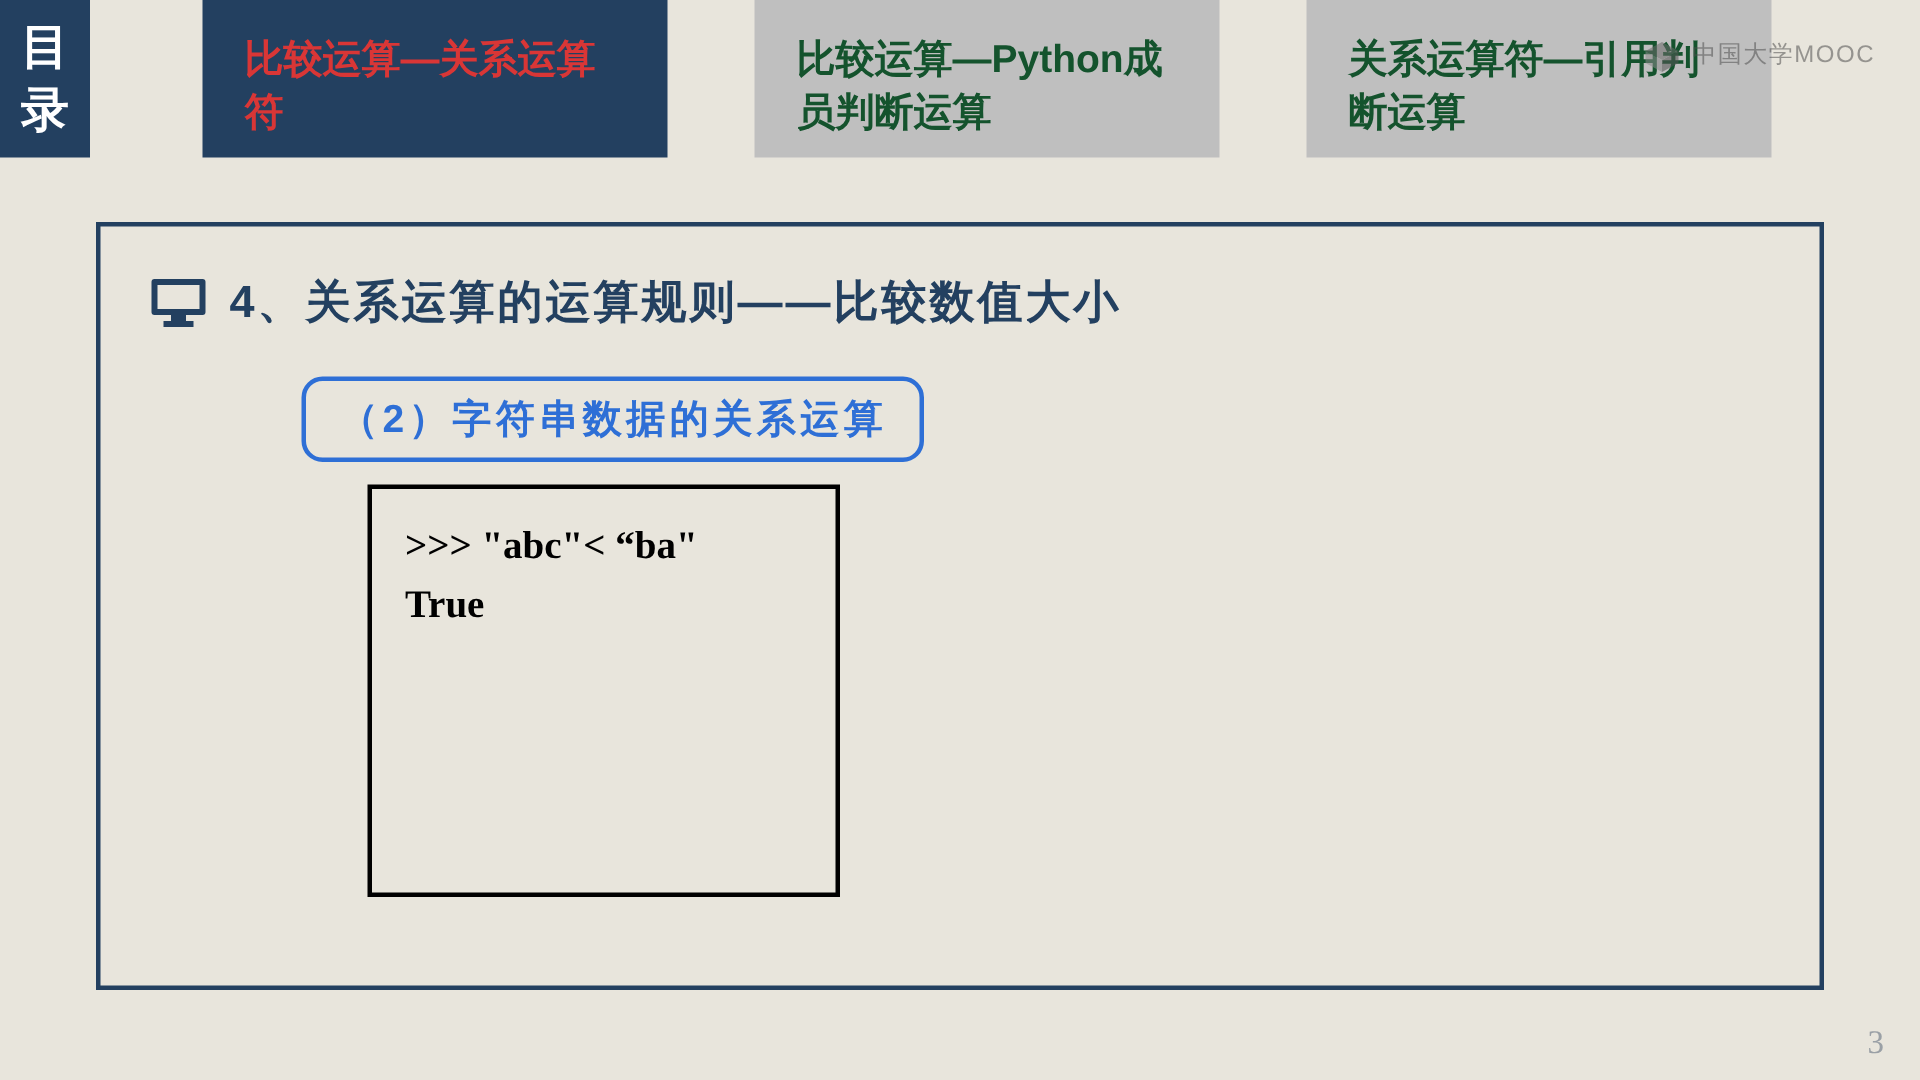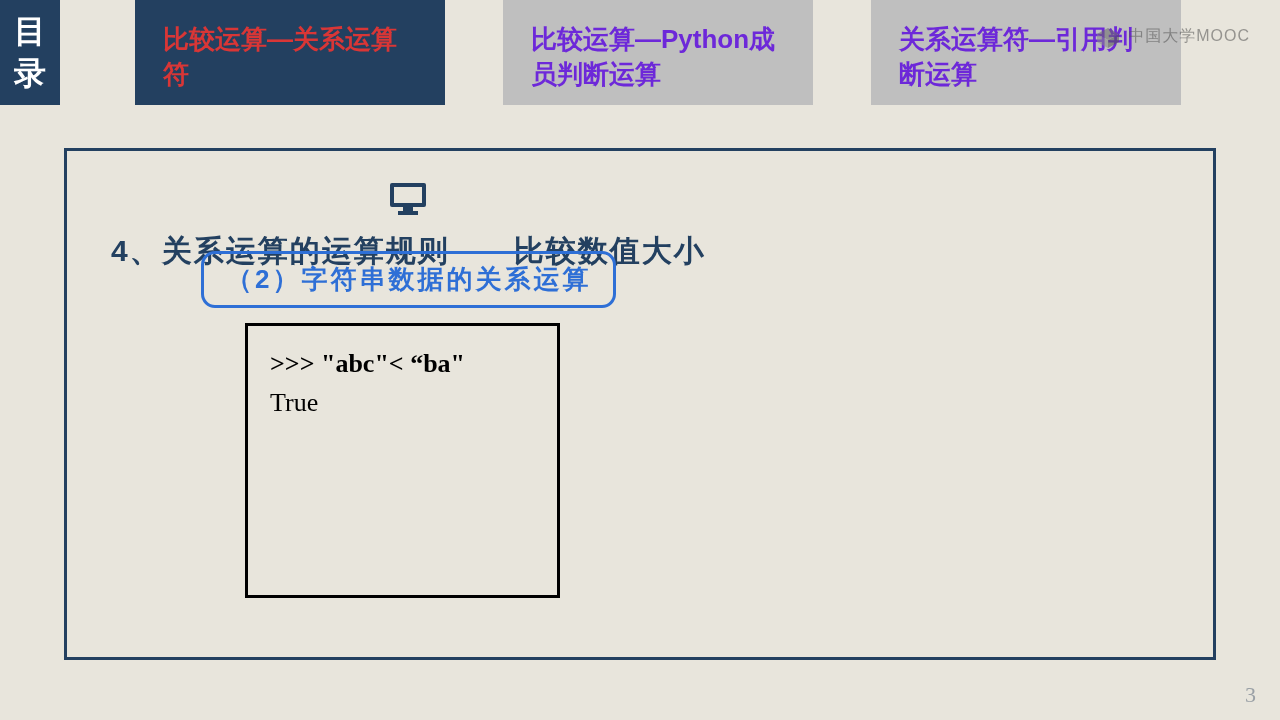--- a/index.html
+++ b/index.html
@@ -39,21 +39,21 @@
     .tab {
       width: 310px;
       height: 105px;
       padding: 22px 28px;
       font-size: 26px;
       font-weight: bold;
       line-height: 1.35;
       color: #fff;
     }
     .tab.active { background: #234060; color: #d93636; }
-    .tab.inactive { background: #bfbfbf; color: #6d28d9; }
+    .tab.inactive { background: #bfbfbf; color: #14532d; }
     .watermark {
       position: absolute;
       top: 26px;
       right: 30px;
       color: rgba(80,80,80,0.55);
       font-size: 16px;
       letter-spacing: 1px;
       display: flex;
       align-items: flex-start;
       gap: 6px;
@@ -64,25 +64,24 @@
       left: 64px;
       top: 148px;
       right: 64px;
       bottom: 60px;
       border: 3px solid #234060;
       background: transparent;
     }
     .heading {
       position: absolute;
       top: 30px;
-      left: 44px;
+      left: 32px;
       display: flex;
       align-items: center;
       gap: 14px;
-      flex-direction: column;
     }
     .heading-text {
       color: #234060;
       font-size: 30px;
       font-weight: bold;
       letter-spacing: 2px;
     }
     .subheading {
       position: absolute;
       top: 100px;
@@ -156,17 +155,17 @@
     </svg>
     <span class="heading-text">4、关系运算的运算规则——比较数值大小</span>
   </div>
 
   <div class="subheading">
     <span>（2）字符串数据的关系运算</span>
   </div>
 
   <div class="code-box">
     <div style="font-weight:bold;">&gt;&gt;&gt; "abc"&lt; “ba"</div>
-    <div style="font-weight:normal;">True</div>
+    <div style="font-weight:bold;">True</div>
   </div>
 </div>
 
 <div class="page-number">3</div>
 
 </body></html>

